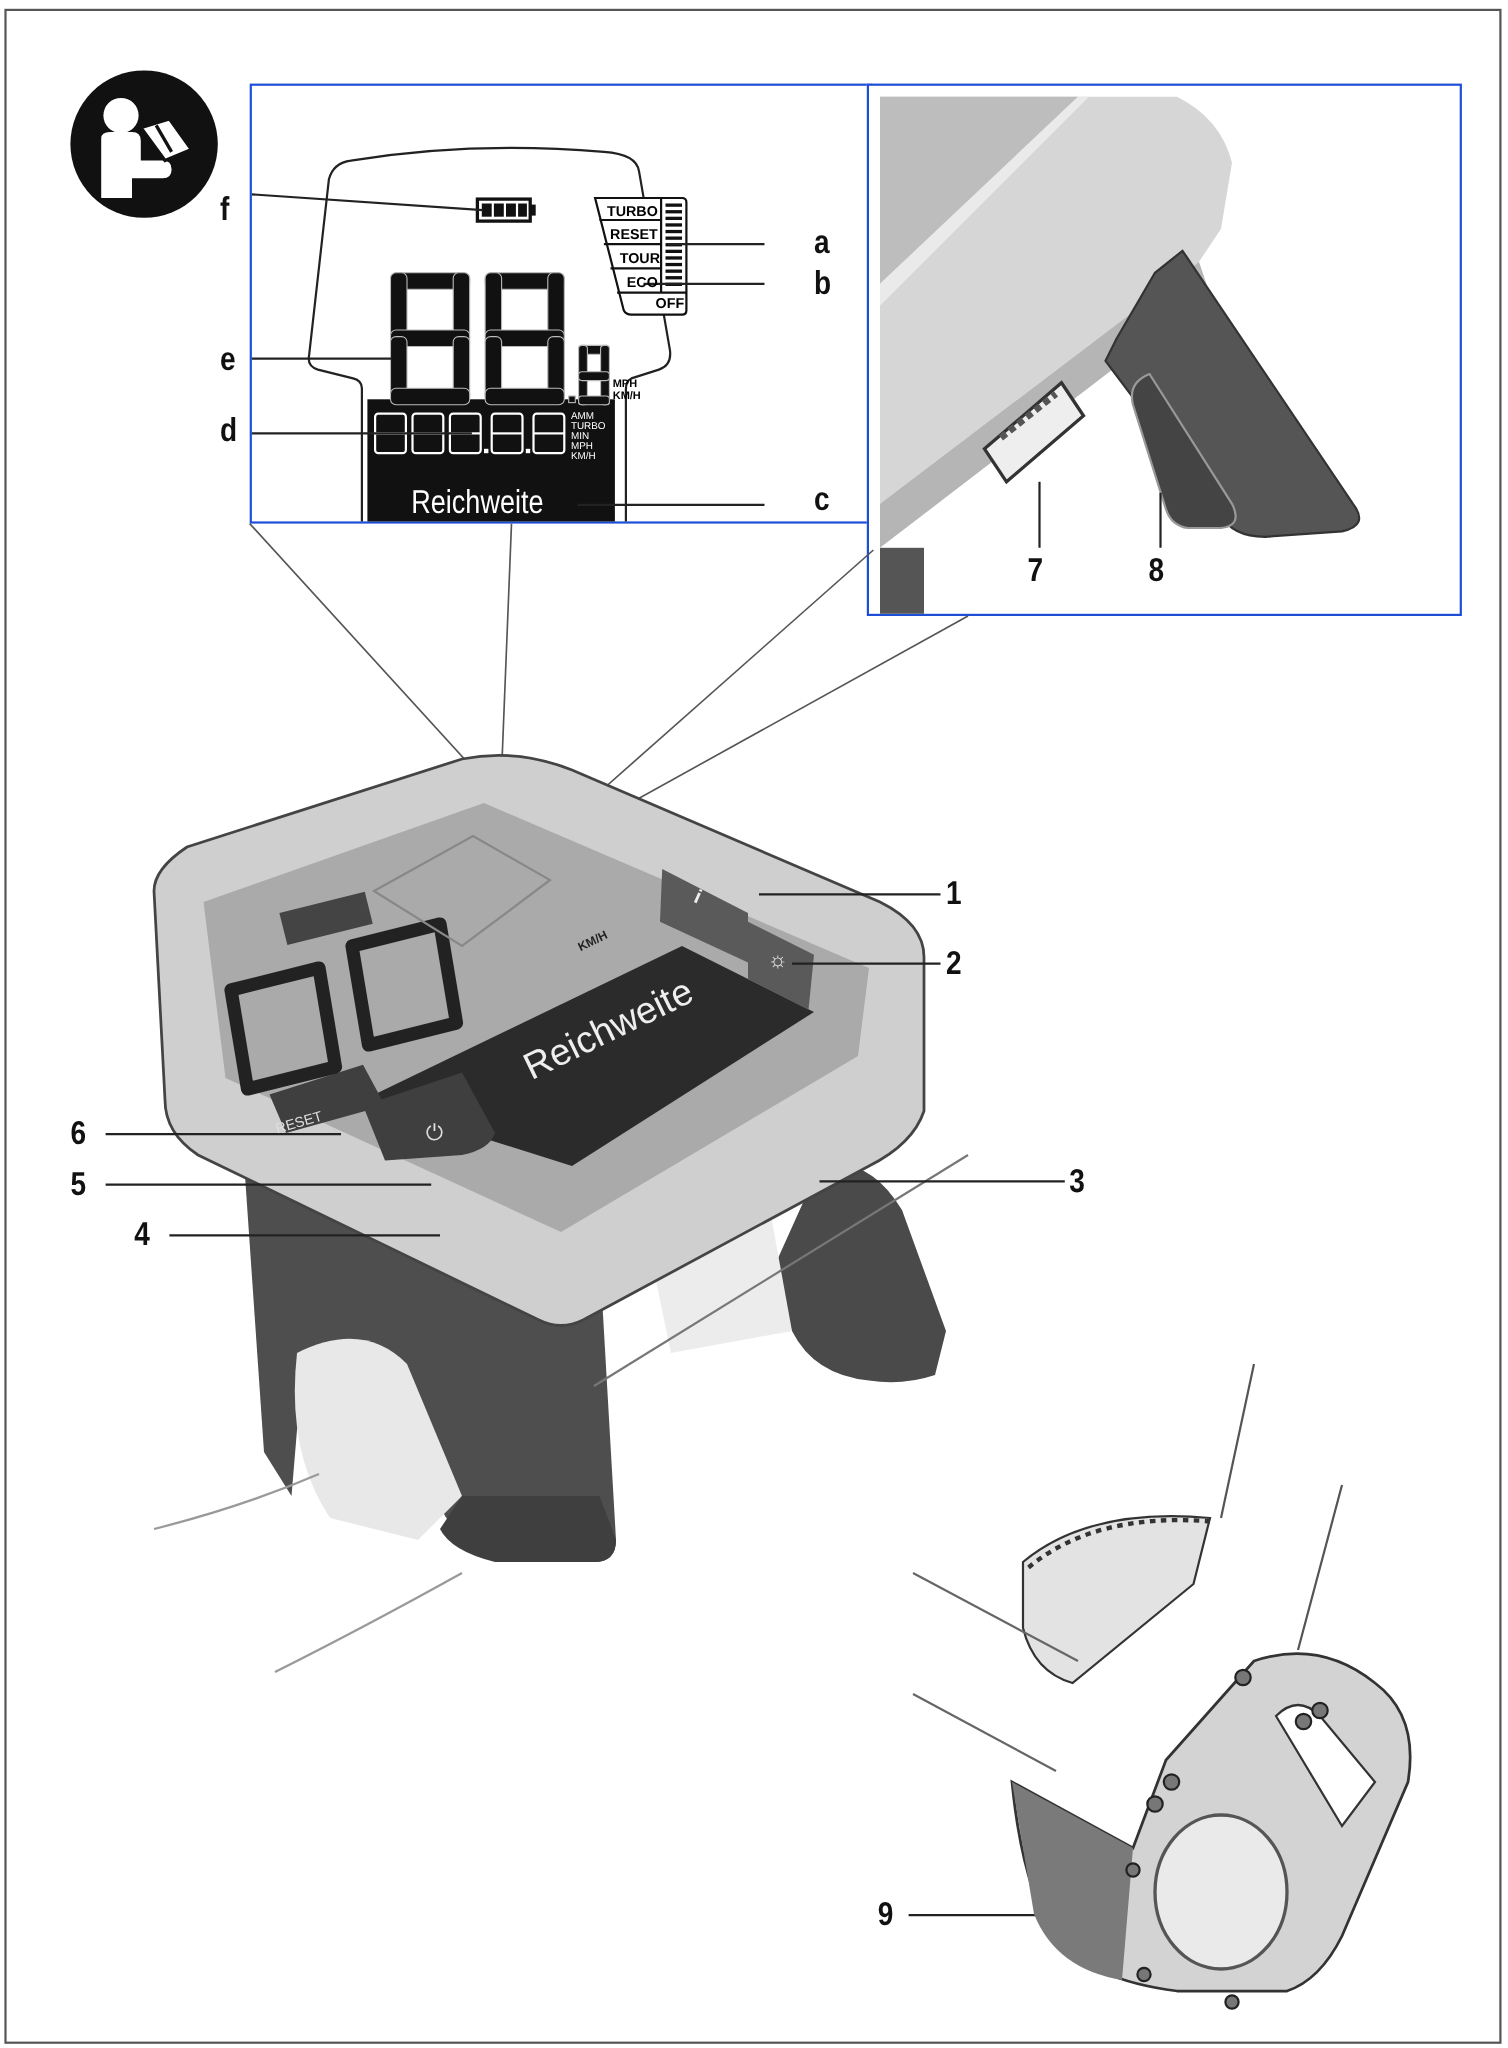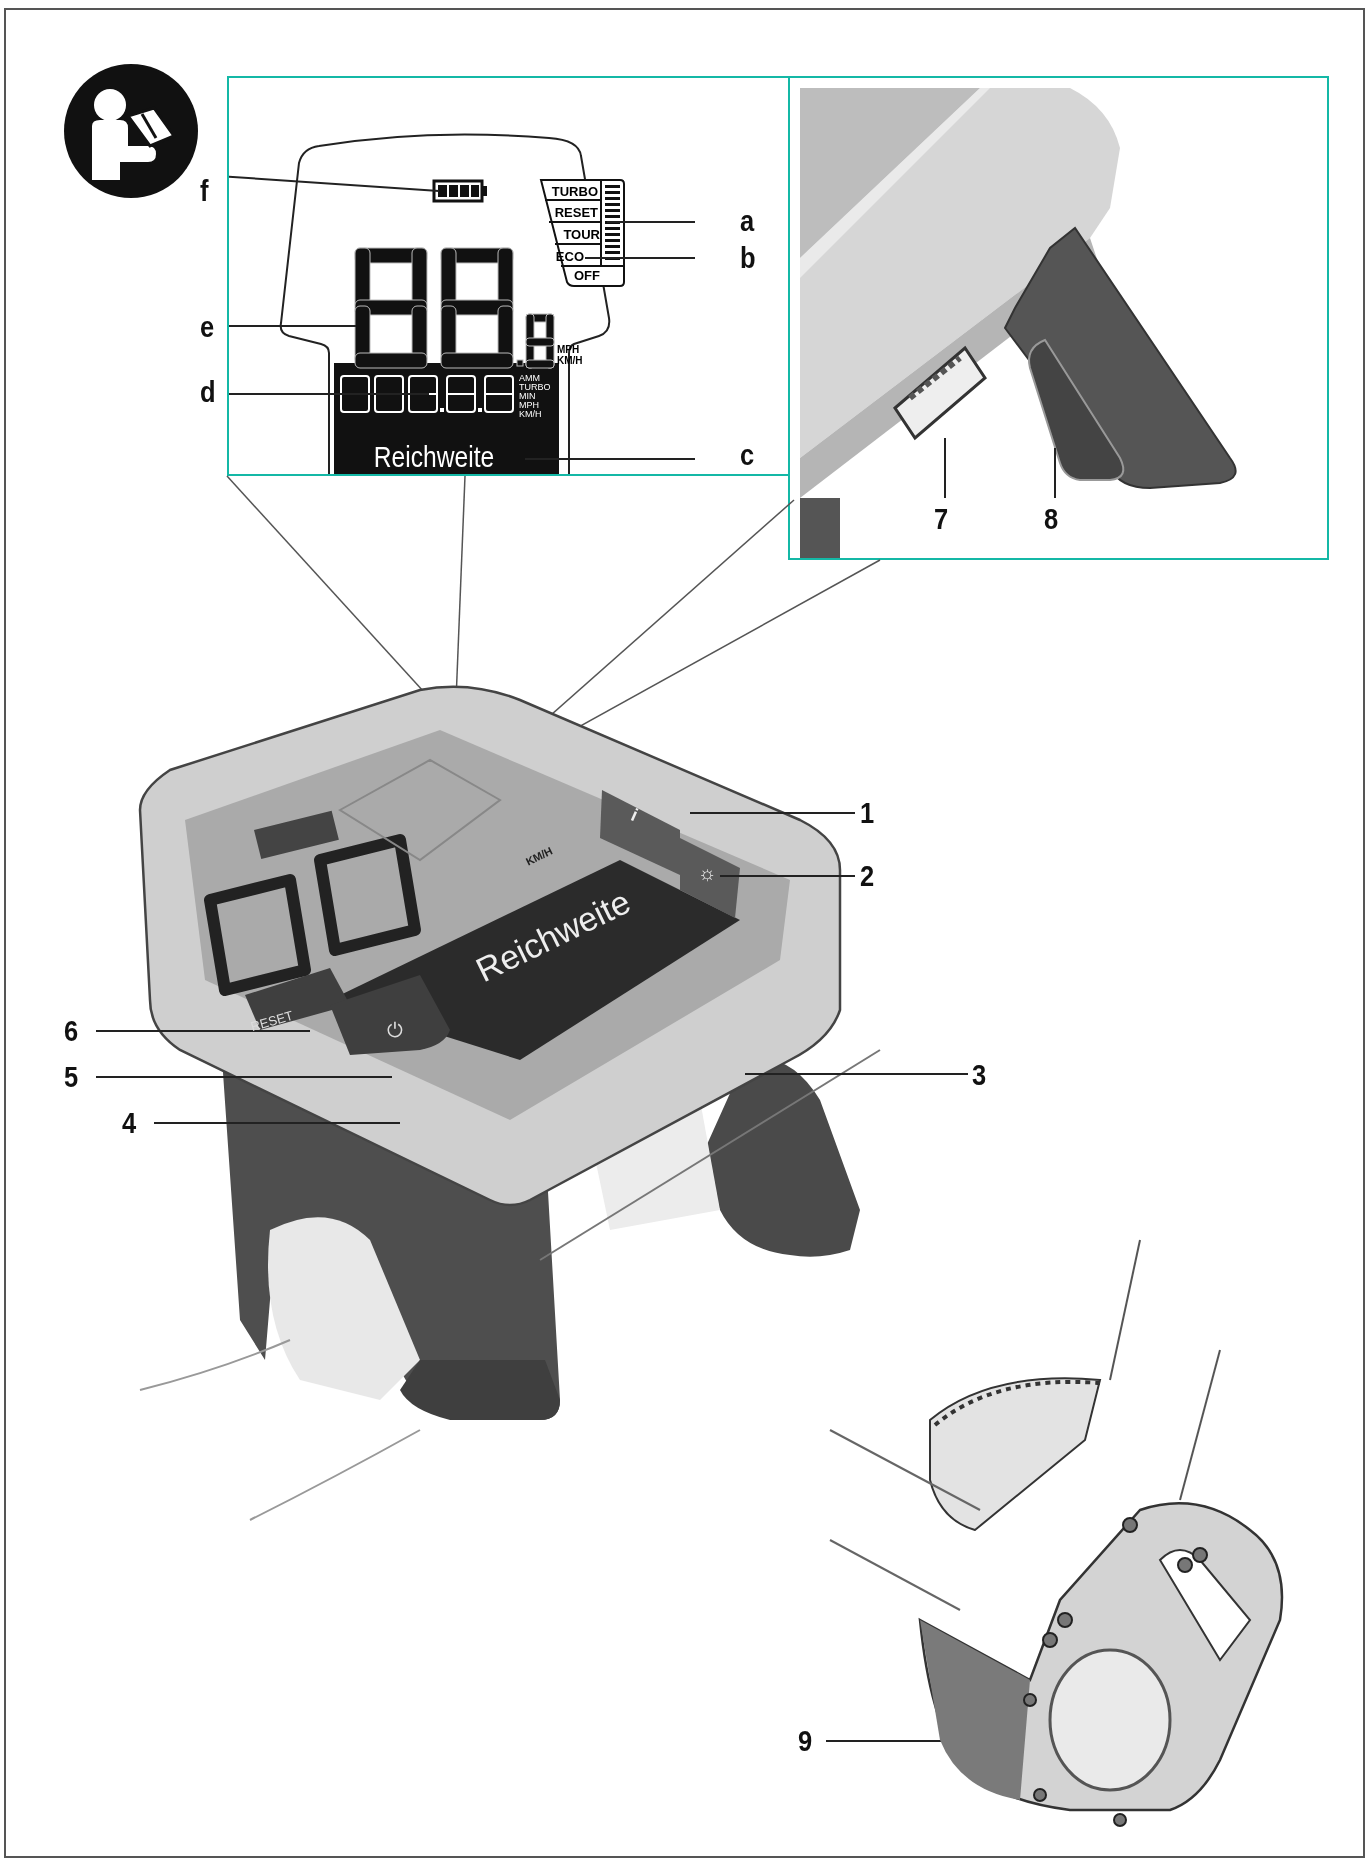--- a/index.html
+++ b/index.html
@@ -1,19 +1,19 @@
 <!DOCTYPE html>
 <html><head>
 <meta charset="utf-8">
 <style>
   html,body{margin:0;padding:0;background:#ffffff;}
   body{width:1371px;height:1862px;position:relative;overflow:hidden;font-family:"Liberation Sans",sans-serif;}
   .frame{position:absolute;left:4px;top:8px;width:1361px;height:1850px;border:2px solid #555;box-sizing:border-box;background:#fff;}
   .label{position:absolute;font-family:"Liberation Sans",sans-serif;font-weight:bold;font-size:30px;color:#111;line-height:1;transform:scaleX(0.85);transform-origin:left top;}
-  .inset{position:absolute;border:2px solid #14b8a6;background:#fff;box-sizing:border-box;overflow:hidden;}
+  .inset{position:absolute;border:2px solid #1d4ed8;background:#fff;box-sizing:border-box;overflow:hidden;}
   svg{position:absolute;left:0;top:0;}
   .lcdtext{position:absolute;color:#fff;font-family:"Liberation Sans",sans-serif;}
 </style>
 </head>
 <body>
 
 <div class="frame"></div>
 
 <div style="position:absolute;left:62px;top:62px;width:138px;height:138px;">
   <svg width="138" height="138" viewBox="0 0 138 138">
@@ -104,23 +104,23 @@
     <line x1="356" y1="180" x2="466" y2="180" stroke="#222" stroke-width="2"></line>
     <line x1="-10" y1="248" x2="127" y2="248" stroke="#222" stroke-width="2"></line>
     <line x1="-10" y1="316" x2="200" y2="316" stroke="#222" stroke-width="2"></line>
     <line x1="296" y1="381" x2="466" y2="381" stroke="#222" stroke-width="2"></line>
   </svg>
 
   <div style="position:absolute;left:318px;top:103px;width:54px;">
     <div style="height:21px;font-size:13px;font-weight:bold;text-align:right;padding-right:3px;line-height:21px;">TURBO</div>
     <div style="height:22px;font-size:13px;font-weight:bold;text-align:right;padding-right:3px;line-height:22px;">RESET</div>
     <div style="height:22px;font-size:13px;font-weight:bold;text-align:right;padding-right:1px;line-height:22px;">TOUR</div>
-    <div style="height:22px;font-size:13px;font-weight:bold;text-align:right;padding-right:17px;line-height:22px;">ECO</div>
+    <div style="height:22px;font-size:13px;font-weight:bold;text-align:right;padding-right:3px;line-height:22px;">ECO</div>
   </div>
-  <div style="position:absolute;left:345px;top:188px;width:48px;text-align:left;font-size:13px;font-weight:bold;line-height:20px;">OFF</div>
+  <div style="position:absolute;left:345px;top:188px;width:48px;text-align:right;font-size:13px;font-weight:bold;line-height:20px;">OFF</div>
   <div style="position:absolute;left:328px;top:266px;font-size:10px;font-weight:bold;line-height:11px;">
     <div>MPH</div>
     <div>KM/H</div>
   </div>
   <div style="position:absolute;left:290px;top:296px;font-size:9px;font-weight:normal;line-height:9px;color:#fff;">
     <div>AMM</div>
     <div>TURBO</div>
     <div>MIN</div>
     <div>MPH</div>
     <div>KM/H</div>

